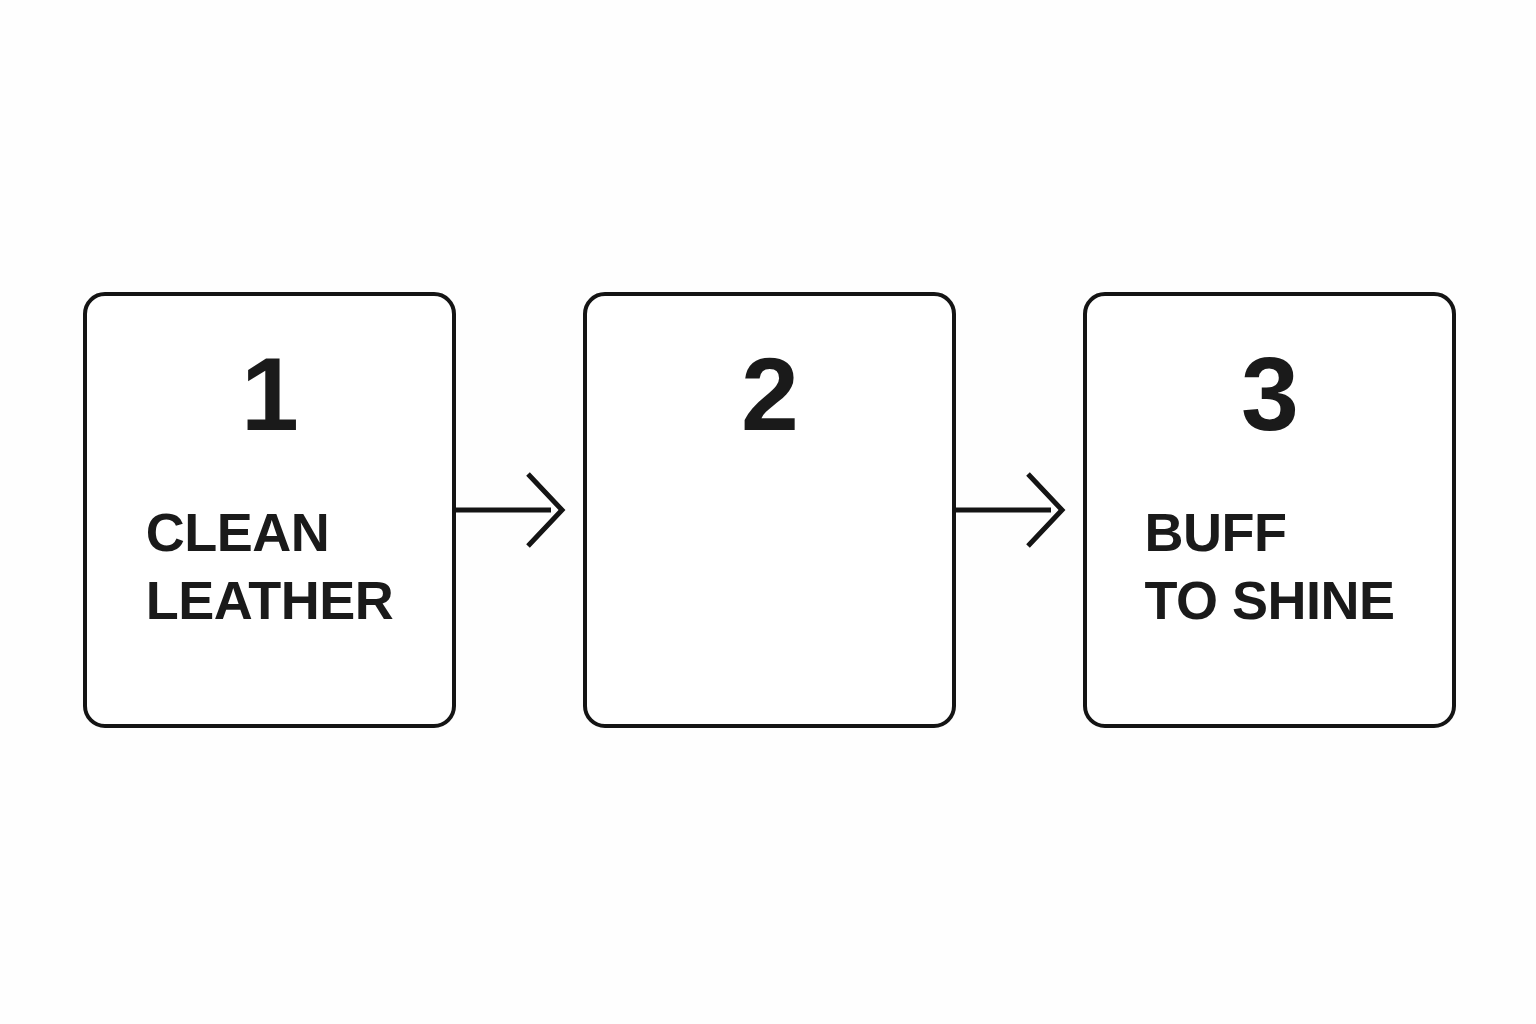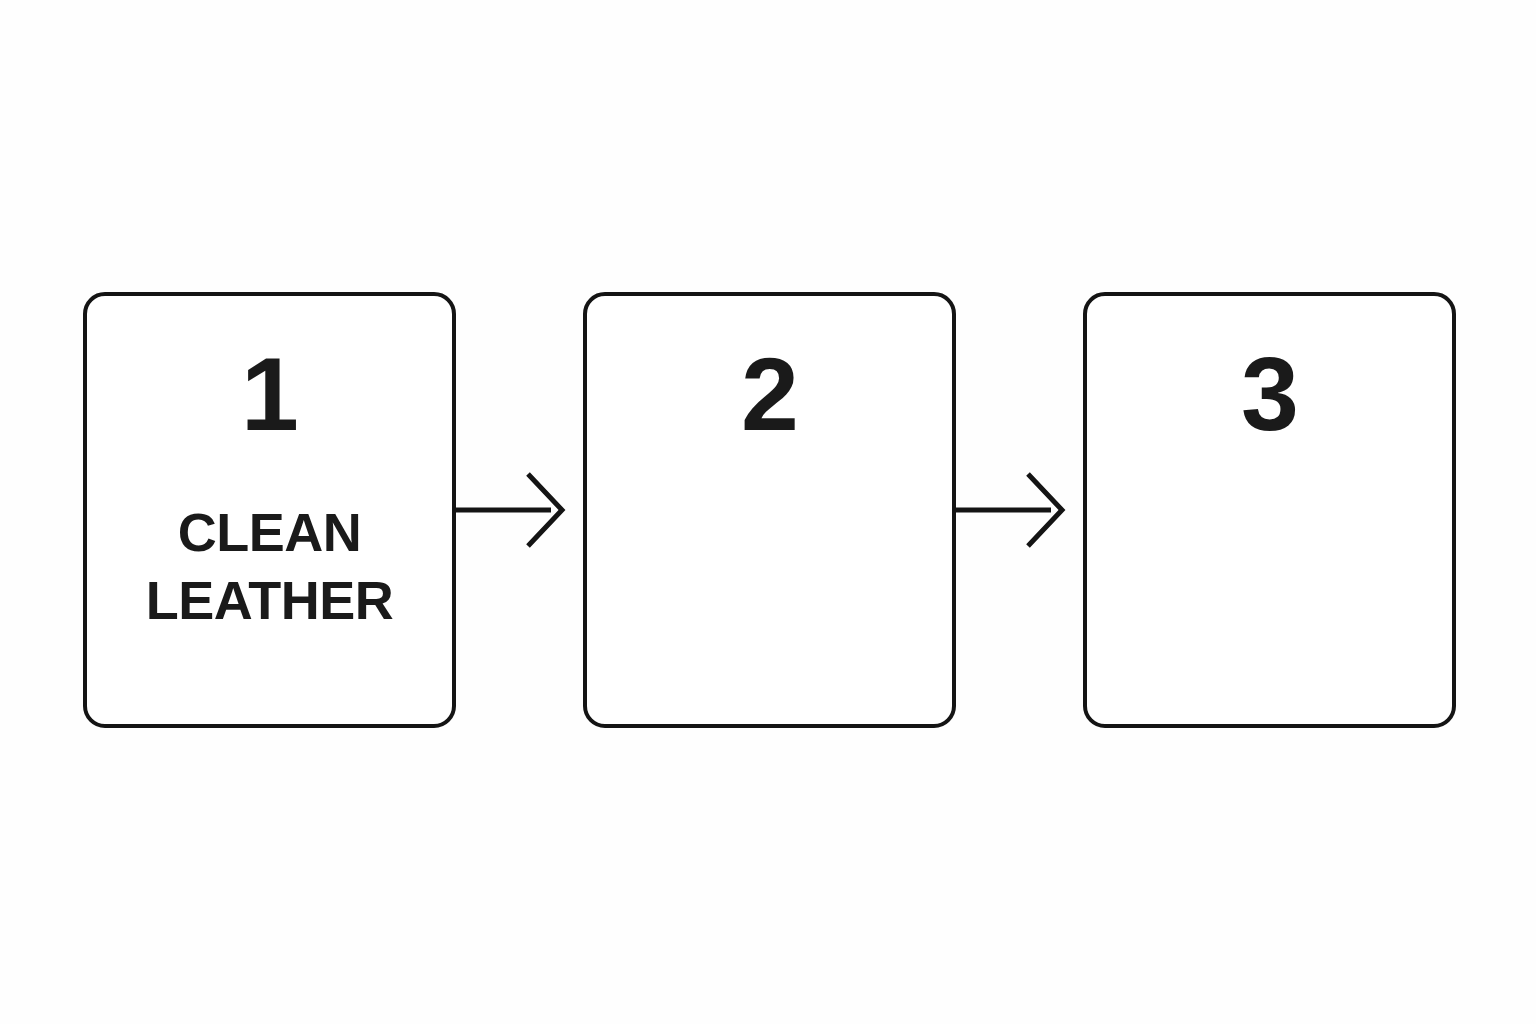--- a/index.html
+++ b/index.html
@@ -62,21 +62,21 @@
     user-select: none;
   }
 
   .step-label {
     margin-top: 52px;
     font-size: 54px;
     font-weight: bold;
     line-height: 68px;
     color: #1a1a1a;
     letter-spacing: -0.5px;
-    text-align: center;
+    text-align: left;
     text-transform: uppercase;
     white-space: pre-line;
     padding: 0 8px;
   }
 
   
   .connector {
     position: relative;
     flex: 0 0 127px;
     width: 127px;
@@ -116,16 +116,18 @@
 
     <div class="connector">
       <svg width="127" height="100" viewBox="0 0 127 100">
         <line x1="0" y1="50" x2="95" y2="50" stroke="#141414" stroke-width="5" stroke-linecap="butt"></line>
         <polyline points="72,14 106,50 72,86" fill="none" stroke="#141414" stroke-width="5" stroke-linecap="butt" stroke-linejoin="miter"></polyline>
       </svg>
     </div>
 
     <div class="step-box">
       <div class="step-number">3</div>
+      <div class="step-label">BUFF
+TO SHINE</div>
     </div>
 
   </div>
 </div>
 
 </body></html>

